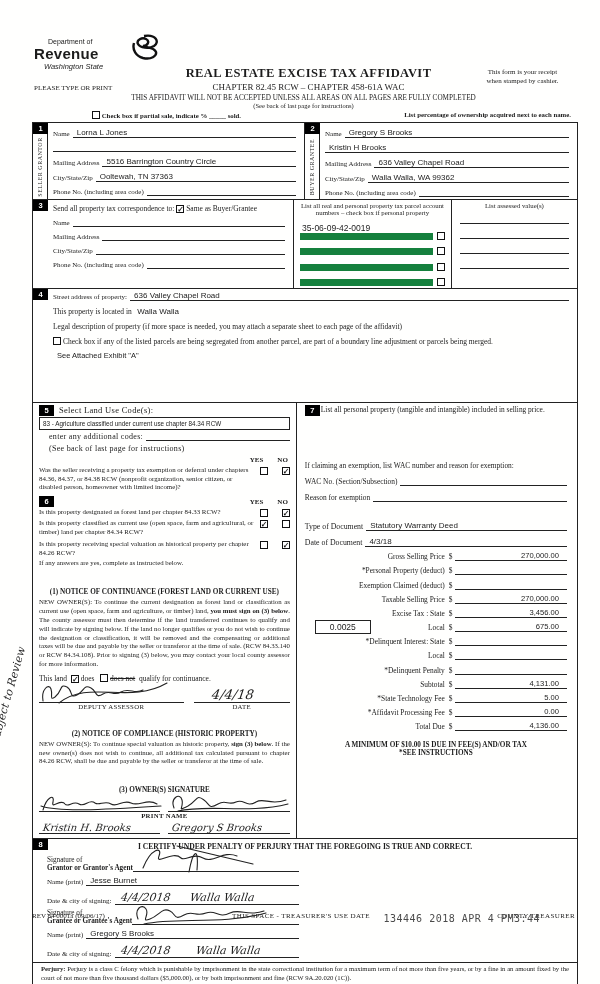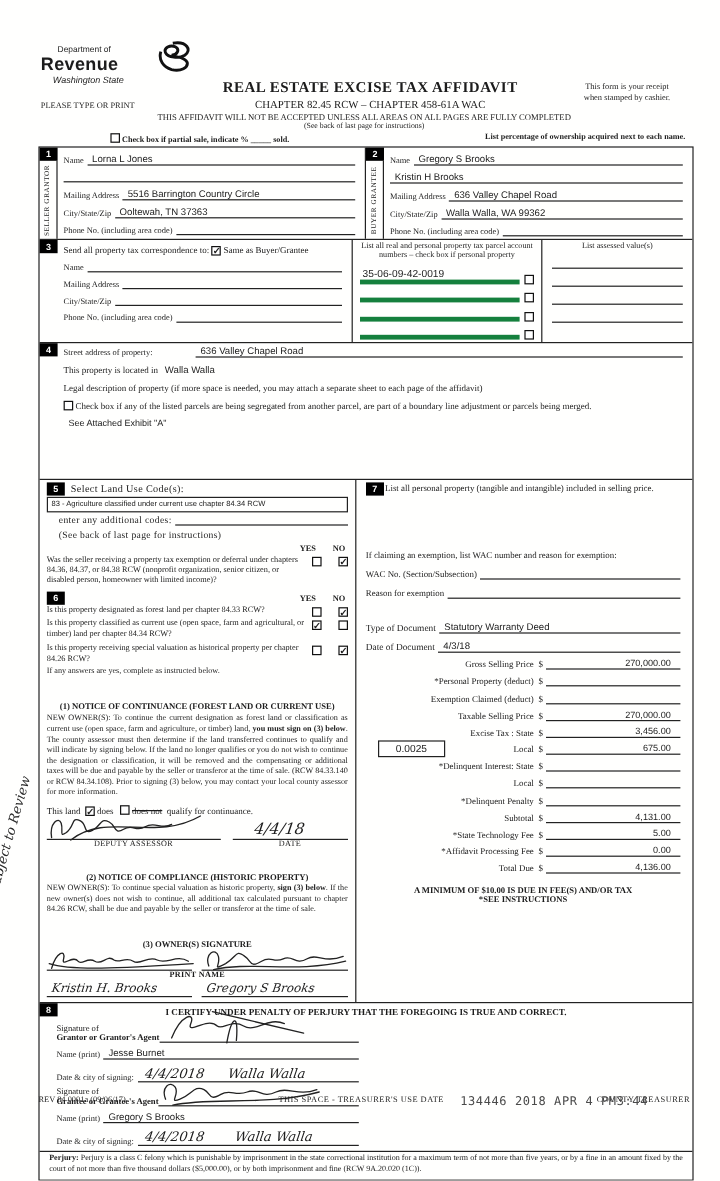--- a/index.html
+++ b/index.html
@@ -44,21 +44,21 @@
   .party.l { border-right:1px solid #222; }
   .fld { display:flex; align-items:flex-end; margin-top:5px; }
   .fld .lab { white-space:nowrap; padding-right:3px; font-size:7px; }
   .fld .line { flex:1; border-bottom:1px solid #222; min-height:9px; }
   .fld .val { font-family:"Liberation Sans",sans-serif; font-size:8px; padding-left:4px; }
   
   .s3l { width:48%; border-right:1px solid #222; padding:3px 8px 4px 20px; position:relative; }
   .s3m { width:29%; border-right:1px solid #222; padding:2px 6px; font-size:6.8px; }
   .s3r { width:23%; padding:2px 8px; font-size:6.8px; text-align:center; }
   .parcelrow { display:flex; align-items:flex-end; margin-top:6.5px; }
-  .parcelrow .line { flex:1; border-bottom:4px solid #15803d; min-height:9px; }
+  .parcelrow .line { flex:1; border-bottom:7px solid #15803d; min-height:9px; }
   .parcelrow .val { font-family:"Liberation Sans",sans-serif; font-size:8.5px; padding-left:2px; }
   .parcelrow .cb { margin-left:4px; }
   .blankline { border-bottom:1px solid #222; height:15px; }
   
   .s4 { padding:2px 8px 4px 20px; position:relative; border-bottom:1px solid #222; }
   
   .cols { display:flex; border-bottom:1px solid #222; }
   .colL { width:48.5%; border-right:1px solid #222; position:relative; padding:2px 6px 2px 6px; }
   .colR { width:51.5%; position:relative; padding:2px 10px 2px 8px; }
   .yn { display:flex; justify-content:flex-end; gap:14px; font-size:7px; font-weight:bold; margin:3px 2px 1px 0; }
@@ -238,21 +238,21 @@
         <div>List assessed value(s)</div>
         <div class="blankline"></div>
         <div class="blankline"></div>
         <div class="blankline"></div>
         <div class="blankline"></div>
       </div>
     </div>
 
     <div class="s4">
       <span class="numb float">4</span>
-      <div class="fld" style="margin-top:0;gap:33px;">
+      <div class="fld" style="margin-top:0;">
         <span class="lab">Street address of property:</span>
         <span class="line"><span class="val">636 Valley Chapel Road</span></span>
       </div>
       <div style="margin-top:6px;">
         <span>This property is located in</span>&nbsp;&nbsp;
         <span class="sans" style="font-size:8px;">Walla Walla</span>
       </div>
       <div style="margin-top:6px;">Legal description of property (if more space is needed, you may attach a separate sheet to each page of the affidavit)</div>
       <div style="margin-top:6px;">
         <span class="cb"></span>

